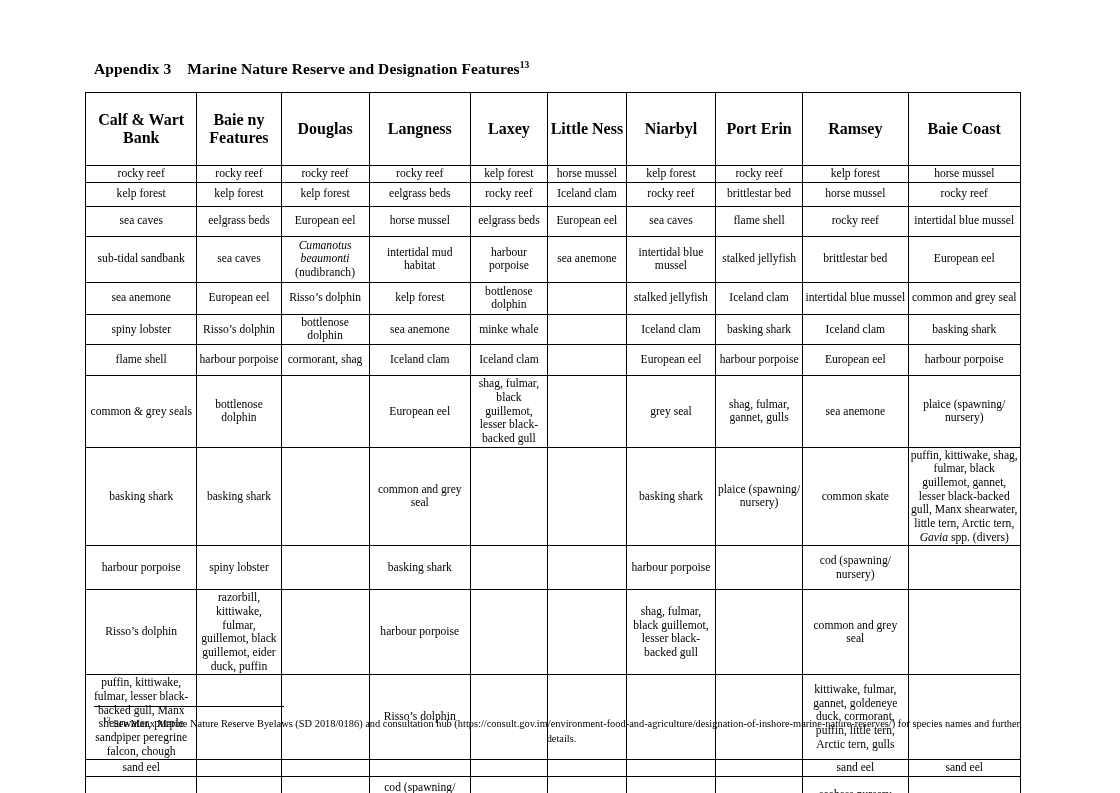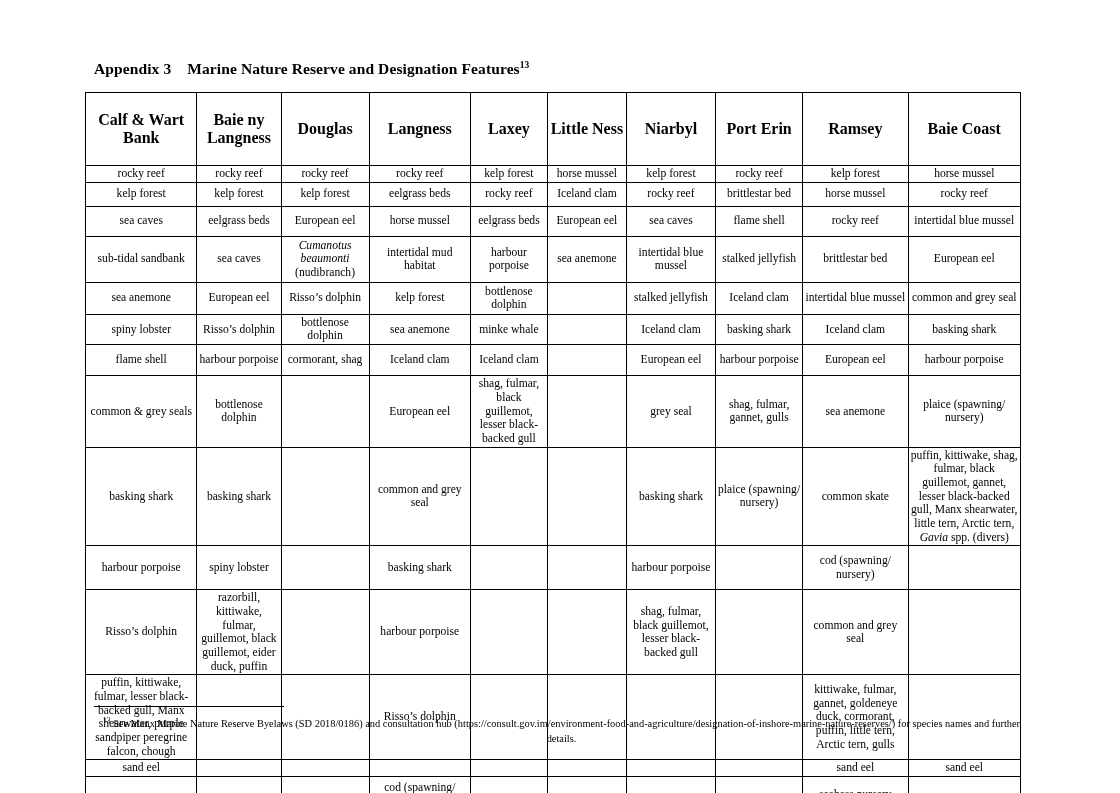--- a/index.html
+++ b/index.html
@@ -129,21 +129,21 @@
           <col class="c4">
         <col class="c5">
           <col class="c6">
           <col class="c7">
           <col class="c8">
           <col class="c9">
       </colgroup>
       <thead>
         <tr>
           <th>Calf  &amp; Wart Bank</th>
-          <th>Baie ny Langness</th>
+          <th>Baie ny Features</th>
           <th>Douglas</th>
           <th>Langness</th>
           <th>Laxey</th>
           <th>Little Ness</th>
           <th>Niarbyl</th>
           <th>Port Erin</th>
           <th>Ramsey</th>
           <th>Baie Coast</th>
         </tr>
       </thead>

